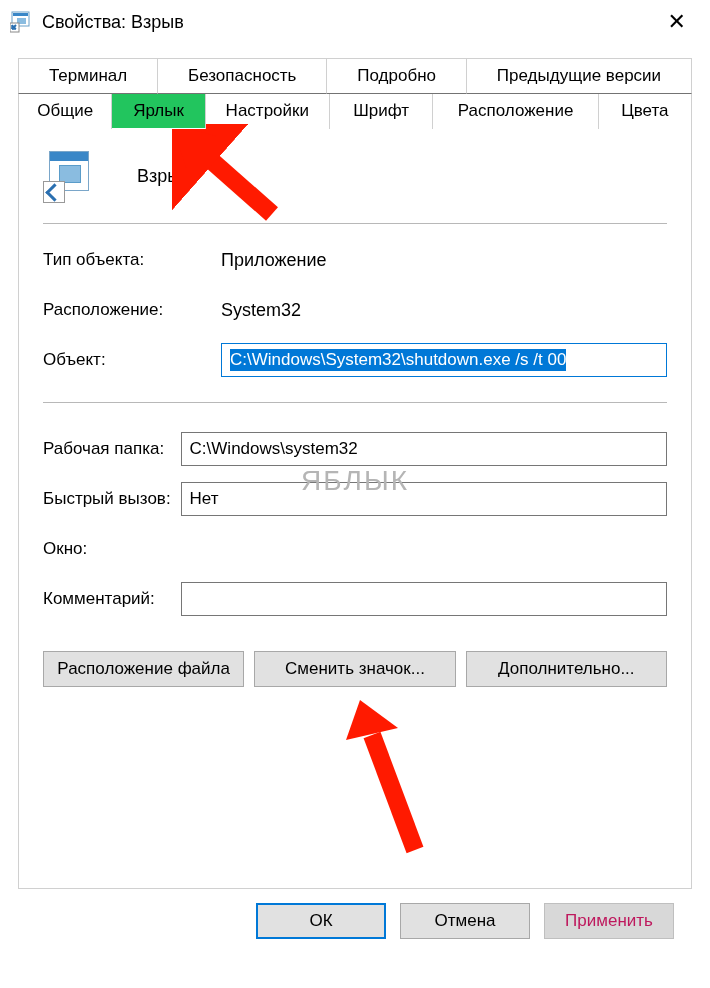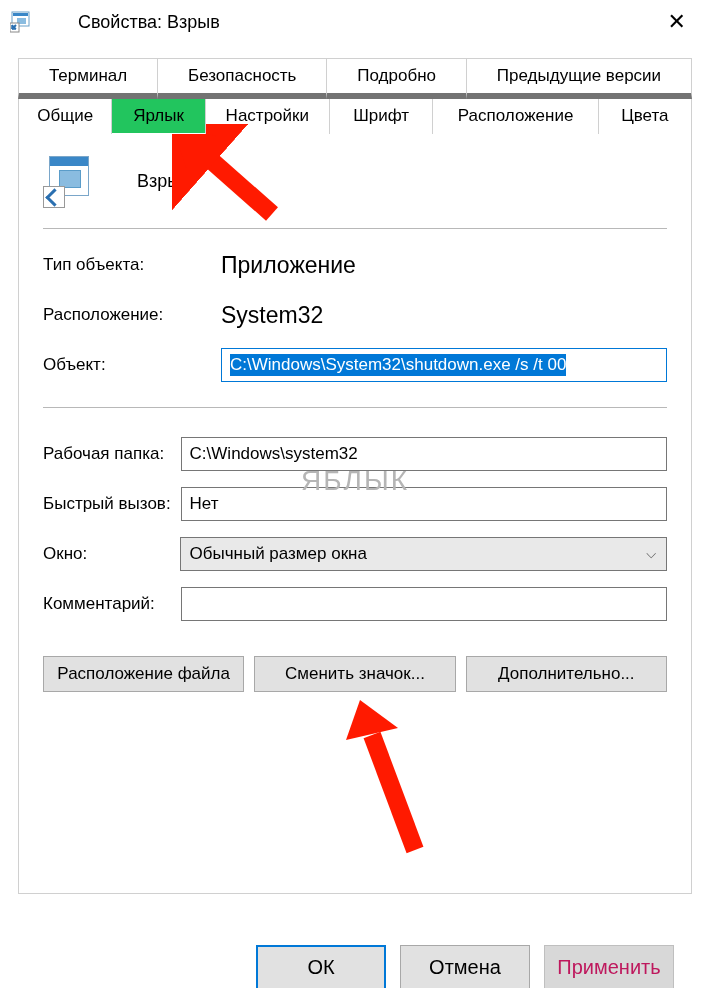--- a/index.html
+++ b/index.html
@@ -17,21 +17,21 @@
   .titlebar {
     display: flex;
     align-items: center;
     height: 44px;
     padding: 0 14px 0 10px;
   }
   .titlebar .title-icon {
     width: 22px; height: 22px;
     margin-right: 10px;
   }
-  .titlebar .title-text { flex: 1; font-size: 18px; margin-left: 36px; }
+  .titlebar .title-text { flex: 1; font-size: 18px; }
   .titlebar .close {
     font-size: 22px; font-weight: 300;
     padding: 4px 10px;
     cursor: pointer;
   }
   .content {
     padding: 14px 18px 0 18px;
     position: relative;
   }
   .tabs {
@@ -46,21 +46,21 @@
     border: 1px solid #d0d0d0;
     border-bottom: none;
     background: #fff;
     padding: 7px 0;
     text-align: center;
     font-size: 17px;
     cursor: pointer;
     flex: 1 1 auto;
   }
   .tabrow.top .tab {
-    border-bottom: 6px solid #737373;
+    border-bottom: 1px solid #737373;
   }
   .tab + .tab { border-left: none; }
   .tab.active {
     background: #22c55e;
     border-bottom: 1px solid #fff;
     position: relative;
     z-index: 2;
   }
   .tabrow.bottom .tab { border-top: none; }
   .tabbody {
@@ -114,21 +114,21 @@
     position: absolute;
     left: 4px; top: 4px;
     width: 10px; height: 10px;
     border-left: 3px solid #2a6fb0;
     border-bottom: 3px solid #2a6fb0;
     transform: rotate(45deg);
   }
   .form { display: flex; flex-direction: column; gap: 14px; }
   .row { display: flex; align-items: center; min-height: 36px; }
   .label { width: 178px; font-size: 17px; }
-  .value { flex: 1; font-size: 23px; }
+  .value { flex: 1; font-size: 18px; }
   input.textfield, .combo {
     width: 100%;
     height: 34px;
     padding: 4px 8px;
     font-size: 17px;
     font-family: inherit;
     border: 1px solid #767676;
     background: #fff;
   }
   .sel-text {
@@ -176,27 +176,26 @@
     cursor: pointer;
   }
   .footer {
     display: flex;
     justify-content: flex-end;
     gap: 14px;
     padding: 14px 18px;
   }
   .fbtn {
     width: 130px;
-    height: 45px;
-    font-size: 20px;
+    height: 36px;
+    font-size: 17px;
     font-family: inherit;
     cursor: pointer;
     border: 1px solid #a8a8a8;
     background: #e1e1e1;
-    margin-top: 37px;
   }
   .fbtn.primary {
     border: 2px solid #0078d7;
     background: #e1e1e1;
   }
   .fbtn.disabled {
     color: #be185d;
     background: #d8d8d8;
     border: 1px solid #bfbfbf;
     cursor: default;
@@ -287,24 +286,20 @@
       <div class="row">
         <div class="label">Рабочая папка:</div>
         <input class="textfield" value="C:\Windows\system32" style="">
       </div>
       <div class="row">
         <div class="label">Быстрый вызов:</div>
         <input class="textfield" value="Нет" style="">
       </div>
       <div class="row">
         <div class="label">Окно:</div>
-        <div class="combo">
-          <span>Обычный размер окна</span>
-          <span class="chev">⌵</span>
-        </div>
       </div>
       <div class="row">
         <div class="label">Комментарий:</div>
         <input class="textfield" value="" style="">
       </div>
 
       <div class="btnrow">
         <button class="sbtn">Расположение файла</button>
         <button class="sbtn">Сменить значок...</button>
         <button class="sbtn">Дополнительно...</button>

